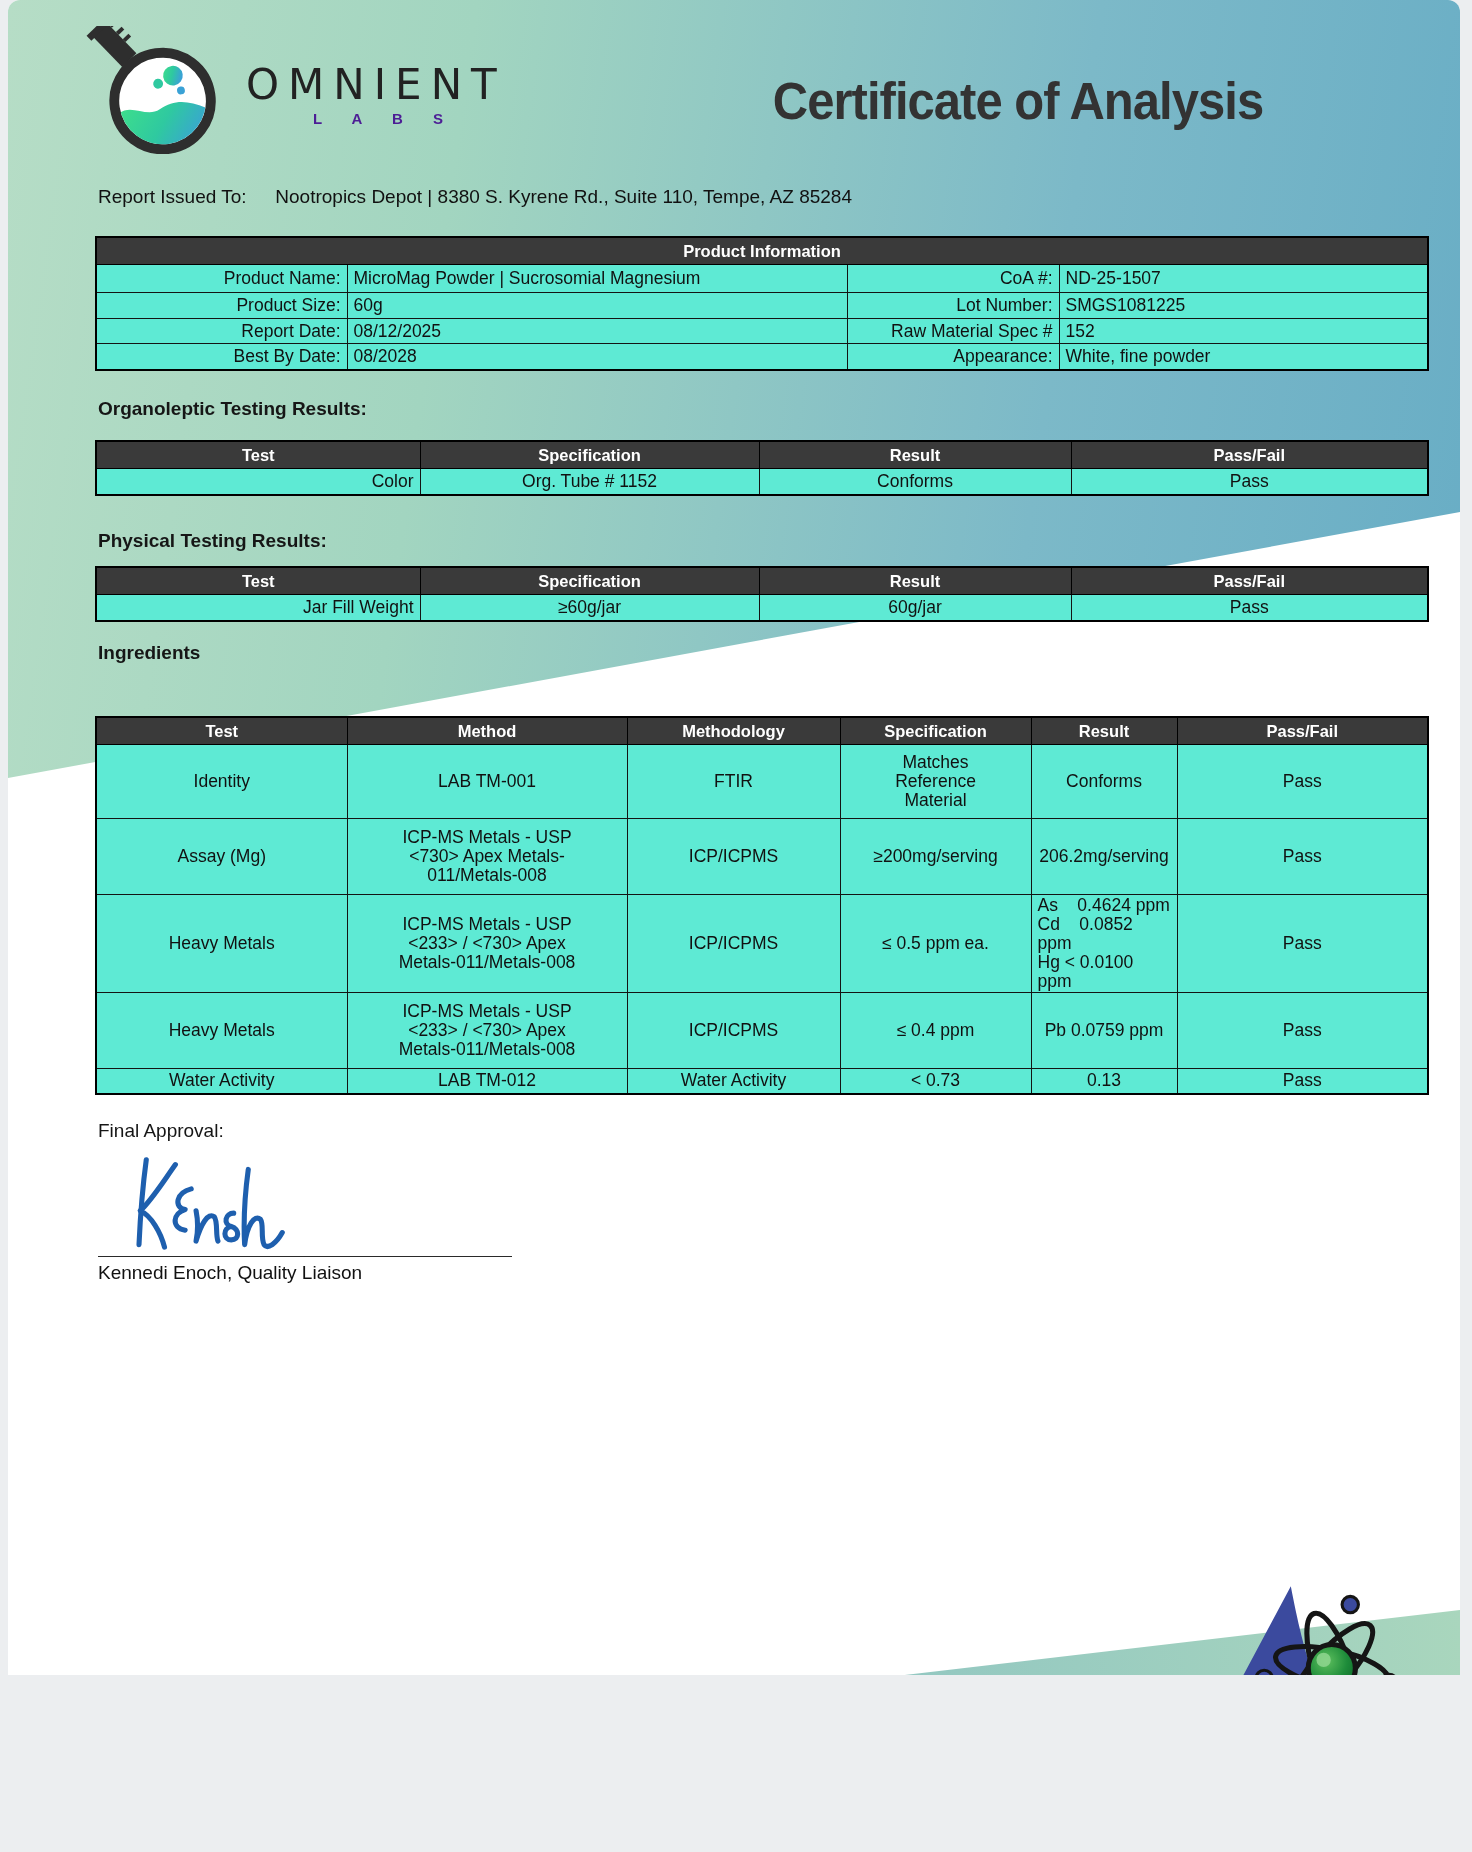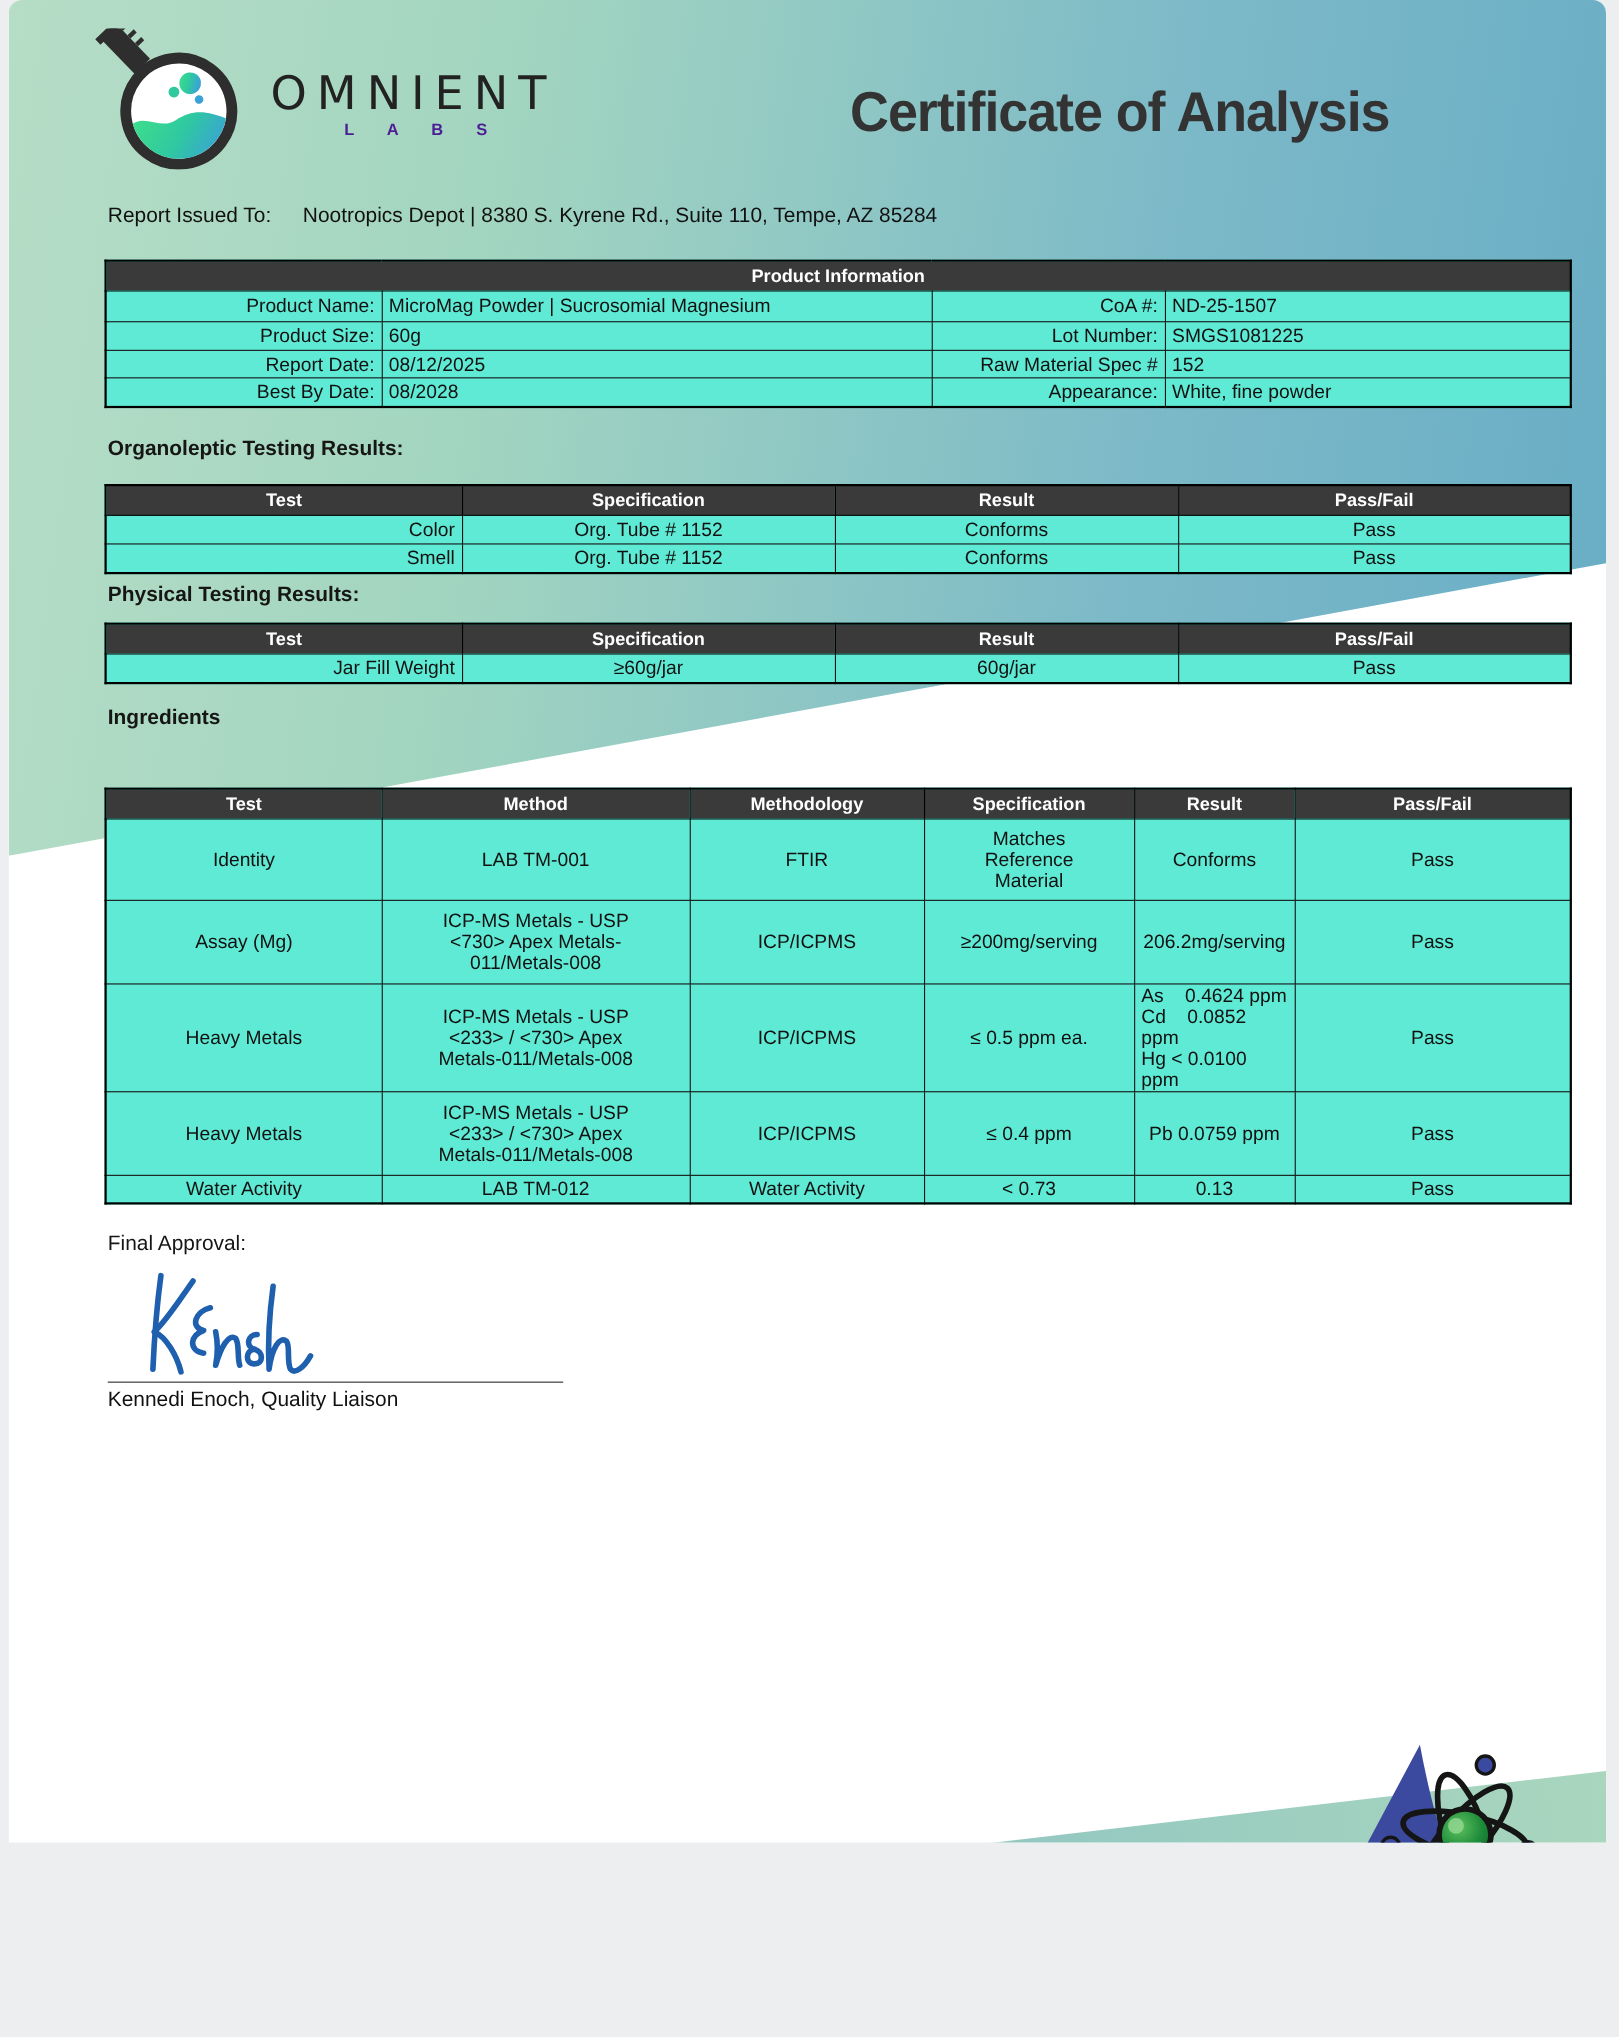--- a/index.html
+++ b/index.html
@@ -150,26 +150,20 @@
         <td>Specification</td>
         <td>Result</td>
         <td>Pass/Fail</td>
       </tr>
       <tr style="height:26px">
         <td class="ta-r">Color</td>
         <td class="ta-c">Org. Tube # 1152</td>
         <td class="ta-c">Conforms</td>
         <td class="ta-c">Pass</td>
       </tr>
-      <tr style="height:26px">
-        <td class="ta-r">Smell</td>
-        <td class="ta-c">Org. Tube # 1152</td>
-        <td class="ta-c">Conforms</td>
-        <td class="ta-c">Pass</td>
-      </tr>
     </tbody>
       </table>
 
     <div class="sec" style="top:530px">Physical Testing Results:</div>
     <table class="tbl" style="left:87px;top:566px;width:1332px;">
       <colgroup>
           <col style="width:324px">
           <col style="width:339px">
           <col style="width:312px">
           <col style="width:357px">

